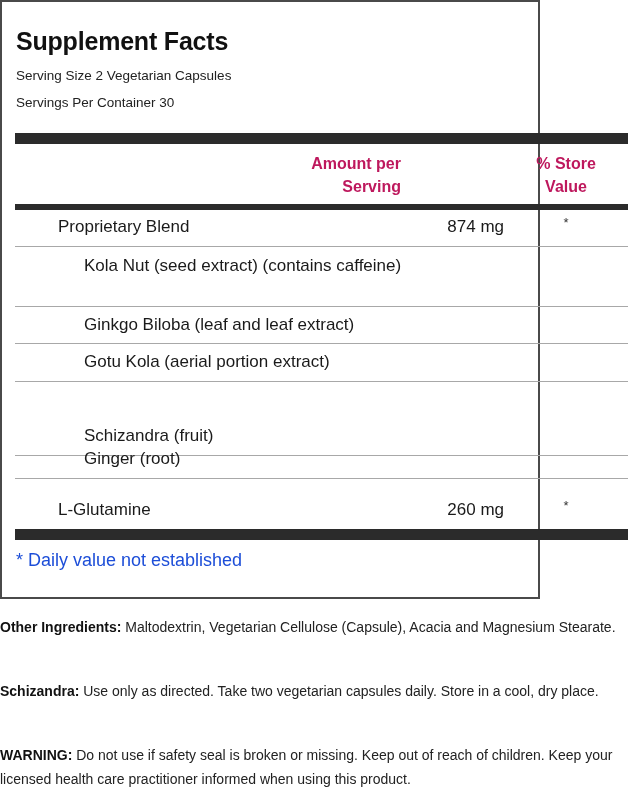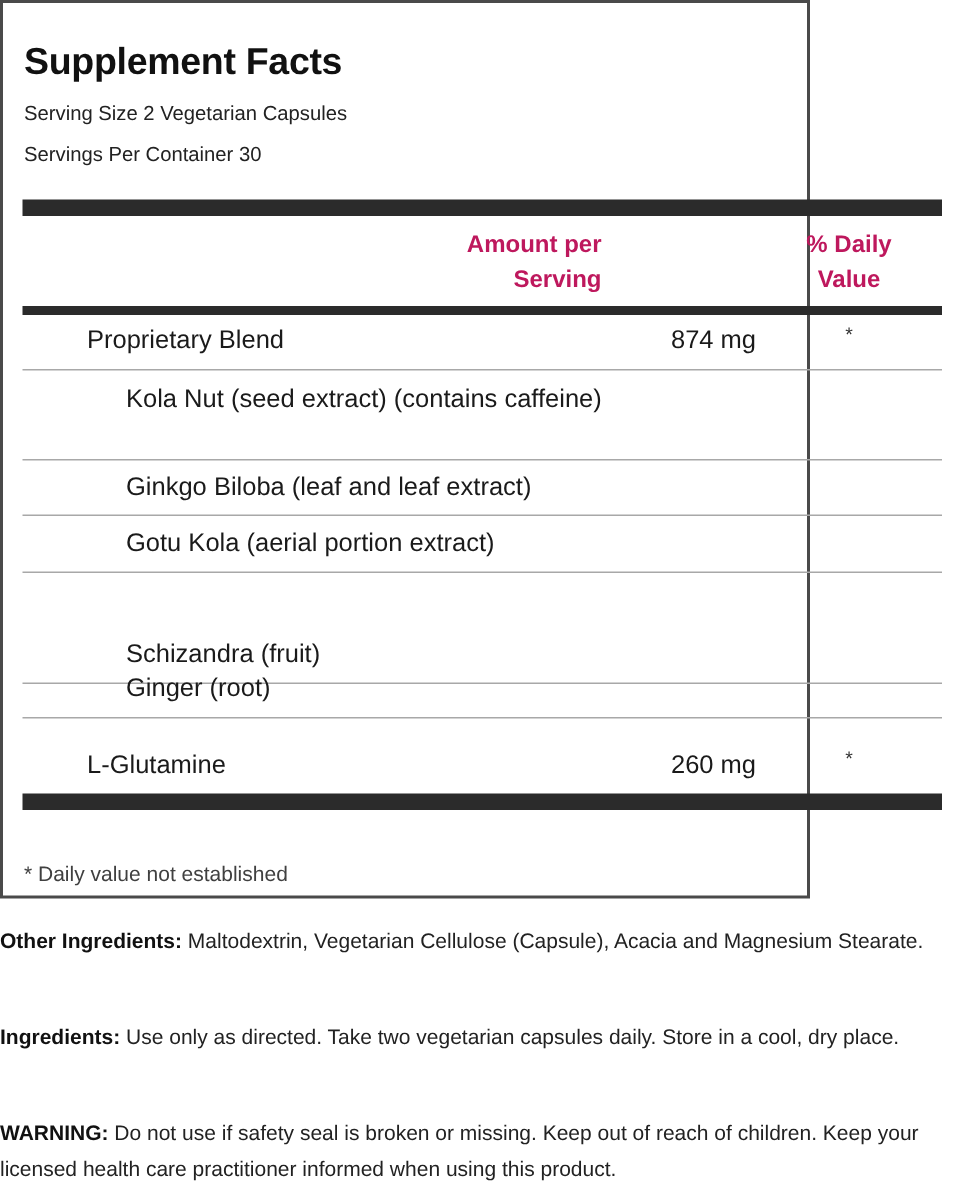--- a/index.html
+++ b/index.html
@@ -47,21 +47,21 @@
   .row-amount {
     position: absolute; right: 124px; font-size: 17px; color: #1a1a1a; line-height: 22px;
     text-align: right;
   }
   .row-dv {
     position: absolute; left: 495px; width: 112px; text-align: center;
     font-size: 13px; color: #333; line-height: 22px;
   }
 
   .footnote {
-    position: absolute; left: 14px; top: 572px; font-size: 14px; color: #404040;
+    position: absolute; left: 14px; top: 548px; font-size: 18px; color: #1d4ed8;
   }
 
   .para {
     position: absolute; left: 0; width: 630px; font-size: 14px; line-height: 24px; color: #222;
   }
   .para b { font-weight: bold; color: #111; }
   .p-other { top: 615px; }
   .p-directions { top: 679px; }
   .p-warning { top: 743px; }
 </style>
@@ -73,21 +73,21 @@
   <div class="serving-line serving-size">Serving Size 2 Vegetarian Capsules</div>
   <div class="serving-line servings-per">Servings Per Container 30</div>
 
   <div class="thick-bar bar-top"></div>
 
   <div class="col-head col-amount">
     <div>Amount per</div>
     <div>Serving</div>
   </div>
   <div class="col-head col-dv">
-    <div>% Daily</div>
+    <div>% Store</div>
     <div>Value</div>
   </div>
 
   <div class="thick-bar bar-header"></div>
 
   <div class="row" style="top:208px;height:37px;">
     <div class="row-name" style="top:6px;">Proprietary Blend</div>
     <div class="row-amount" style="top:6px;margin-left:20px;">874 mg</div>
     <div class="row-dv" style="top:2px;">*</div>
   </div>
@@ -114,17 +114,17 @@
 
   <div class="thick-bar bar-bottom"></div>
 
   <div class="footnote">* Daily value not established</div>
 </div>
 
 <div class="para p-other">
   <b>Other Ingredients:</b><span> Maltodextrin, Vegetarian Cellulose (Capsule), Acacia and Magnesium Stearate.</span>
 </div>
 <div class="para p-directions">
-  <b>Ingredients:</b><span> Use only as directed. Take two vegetarian capsules daily. Store in a cool, dry place.</span>
+  <b>Schizandra:</b><span> Use only as directed. Take two vegetarian capsules daily. Store in a cool, dry place.</span>
 </div>
 <div class="para p-warning">
   <b>WARNING:</b><span> Do not use if safety seal is broken or missing. Keep out of reach of children. Keep your licensed health care practitioner informed when using this product.</span>
 </div>
 
 </body></html>

